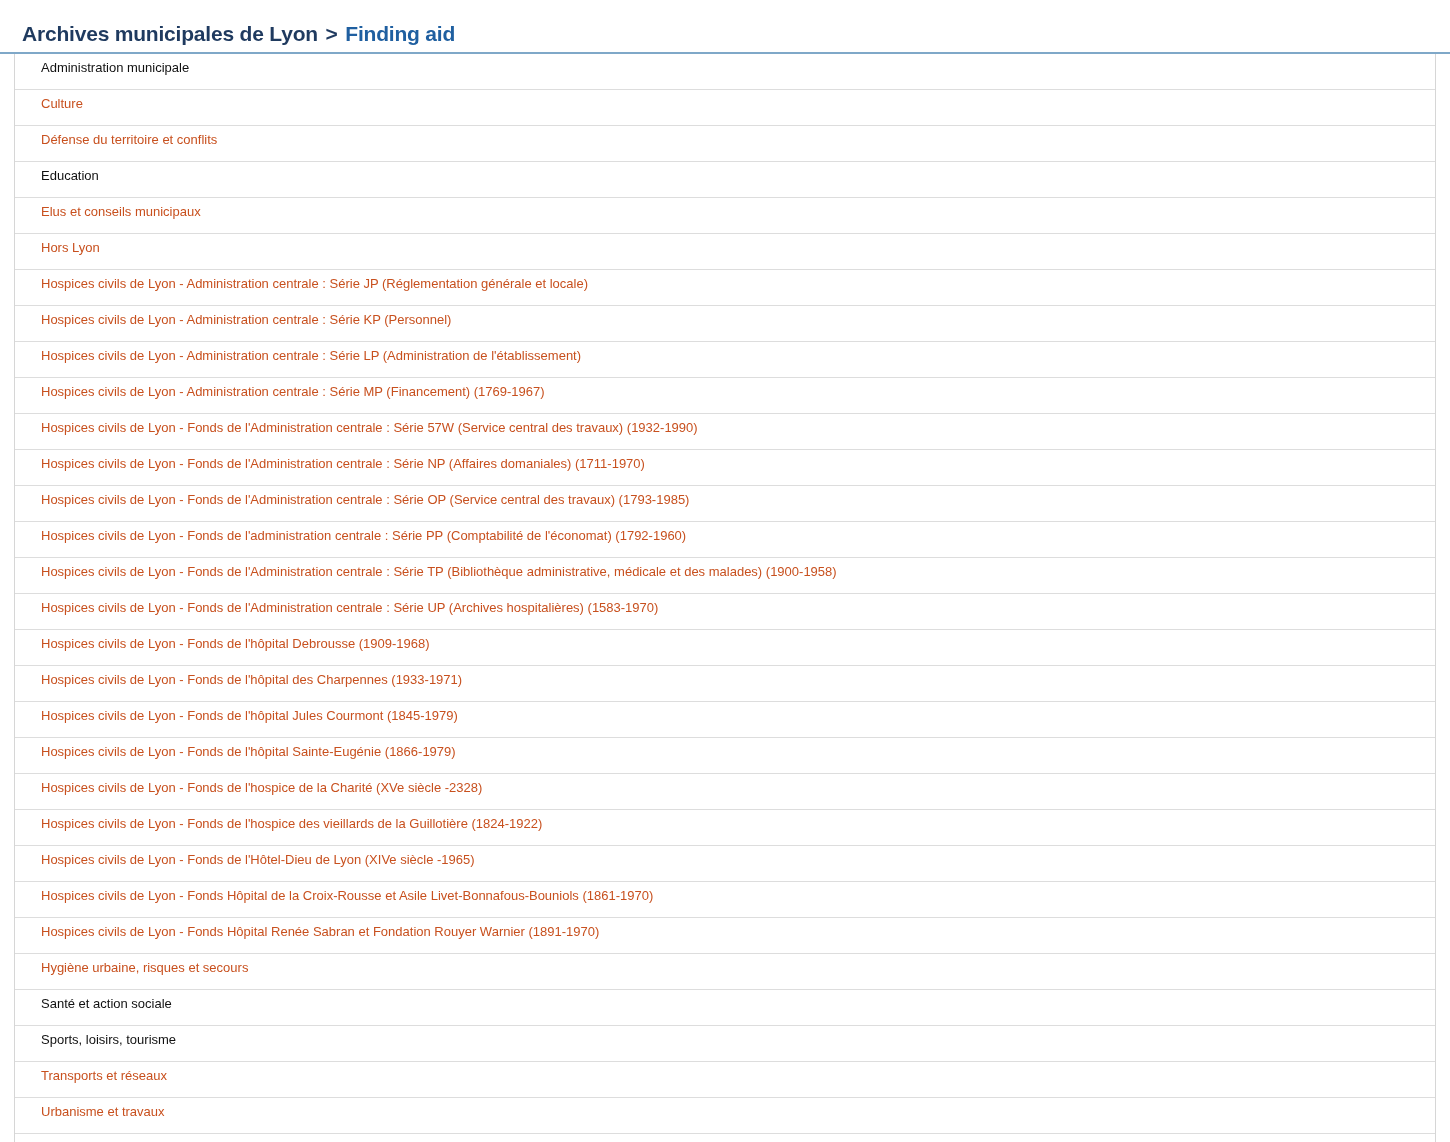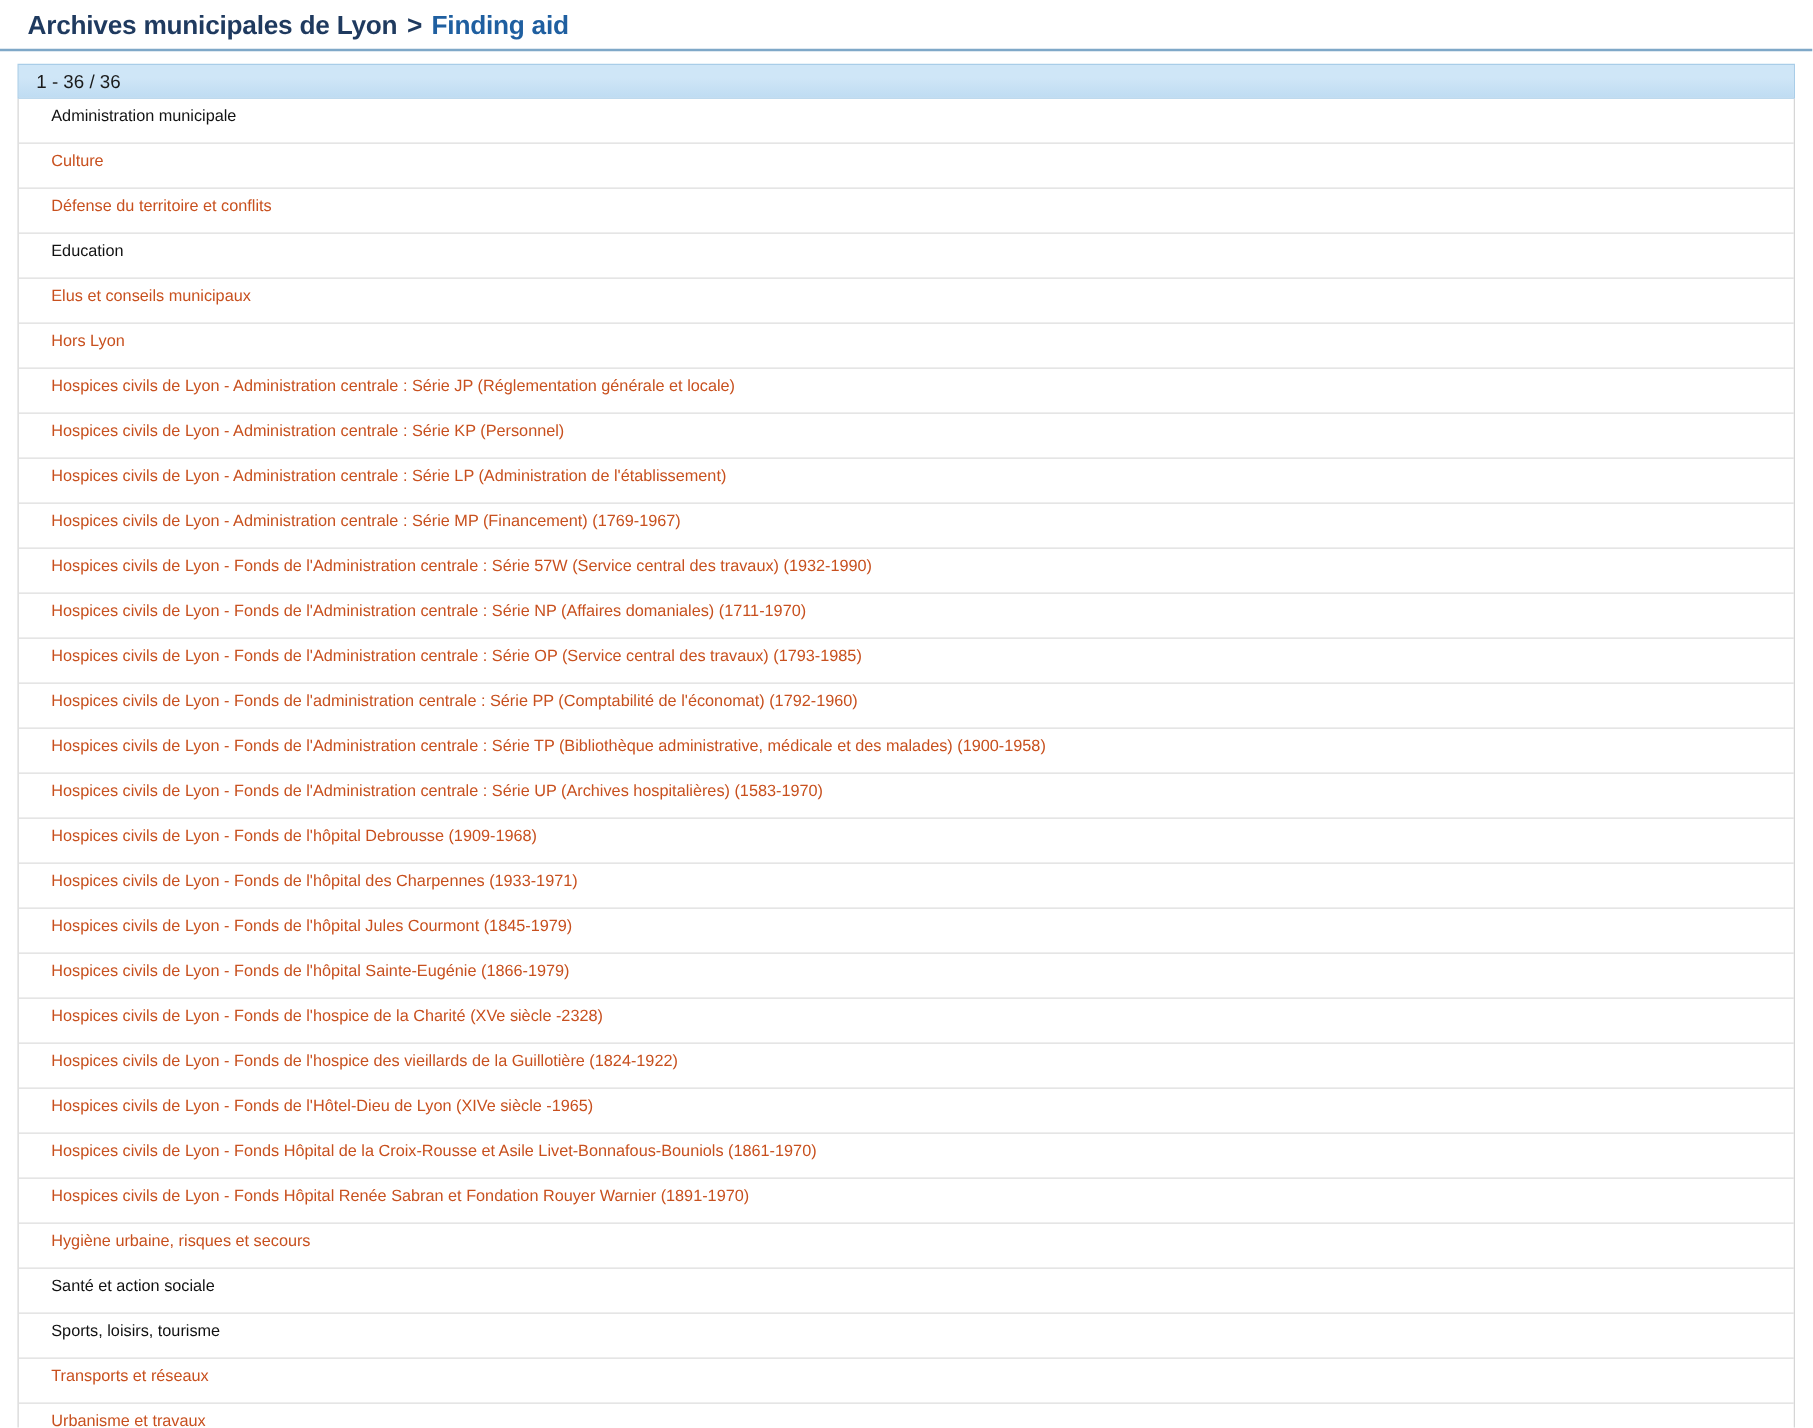--- a/index.html
+++ b/index.html
@@ -12,21 +12,21 @@
     height: 1142px;
     font-family: "Liberation Sans", sans-serif;
     color: #111111;
     overflow: hidden;
   }
   .page {
     padding: 0;
   }
   
   .breadcrumb {
-    padding: 9px 0 6px 22px;
+    padding: 22px 0 6px 22px;
     font-size: 21px;
     font-weight: bold;
     letter-spacing: -0.2px;
     border-bottom: 2px solid #7fa8c8;
     color: #1f3a5f;
     white-space: nowrap;
   }
   .breadcrumb .crumb-root {
     color: #1f3a5f;
   }
@@ -83,23 +83,20 @@
 <body>
 
 <div class="page">
 
   <div class="breadcrumb">
     <span class="crumb-root">Archives municipales de Lyon</span>
     <span class="crumb-sep">&gt;</span>
     <span class="crumb-current">Finding aid</span>
   </div>
 
-  <div class="count-bar">
-    <span>1 - 36 / 36</span>
-  </div>
 
   <div class="result-list" id="result-list">
       <div class="result-row plain">Administration municipale</div>
       <div class="result-row link">Culture</div>
       <div class="result-row link">Défense du territoire et conflits</div>
       <div class="result-row plain">Education</div>
       <div class="result-row link">Elus et conseils municipaux</div>
       <div class="result-row link">Hors Lyon</div>
       <div class="result-row link">Hospices civils de Lyon - Administration centrale : Série JP (Réglementation générale et locale)</div>
       <div class="result-row link">Hospices civils de Lyon - Administration centrale : Série KP (Personnel)</div>

